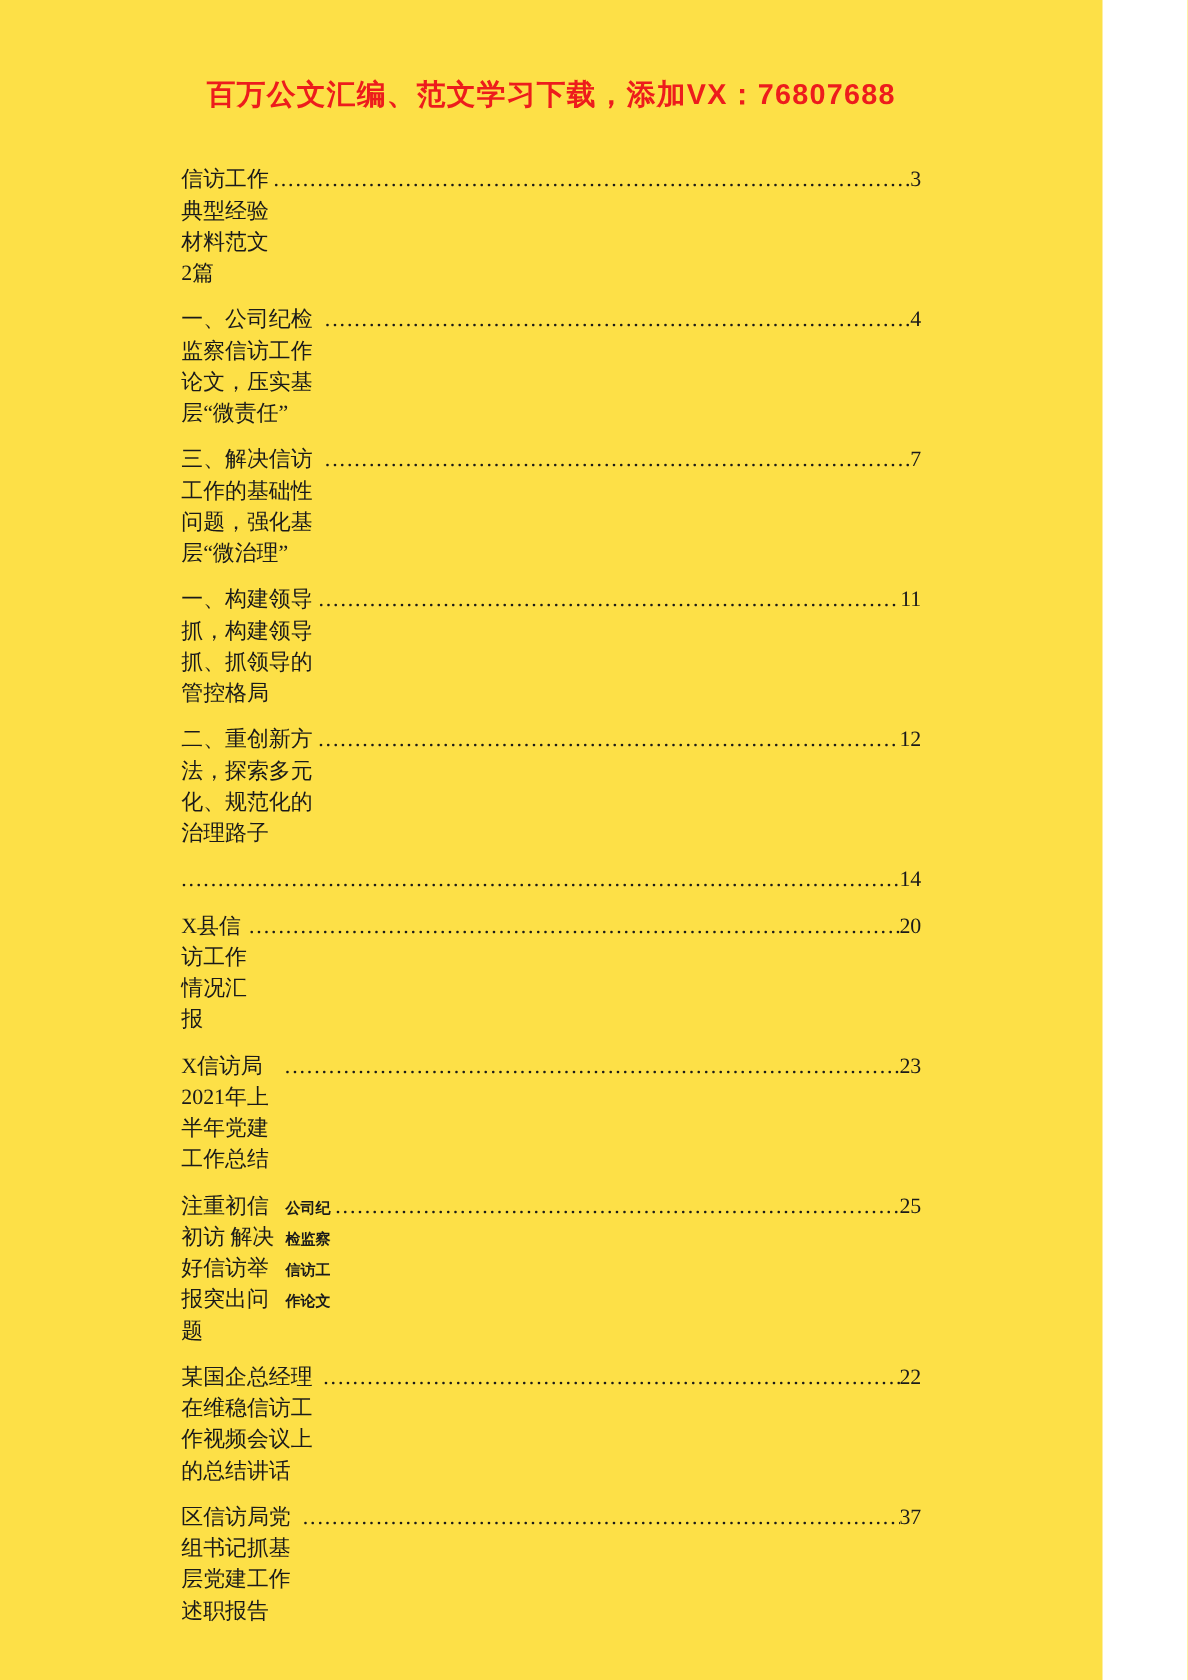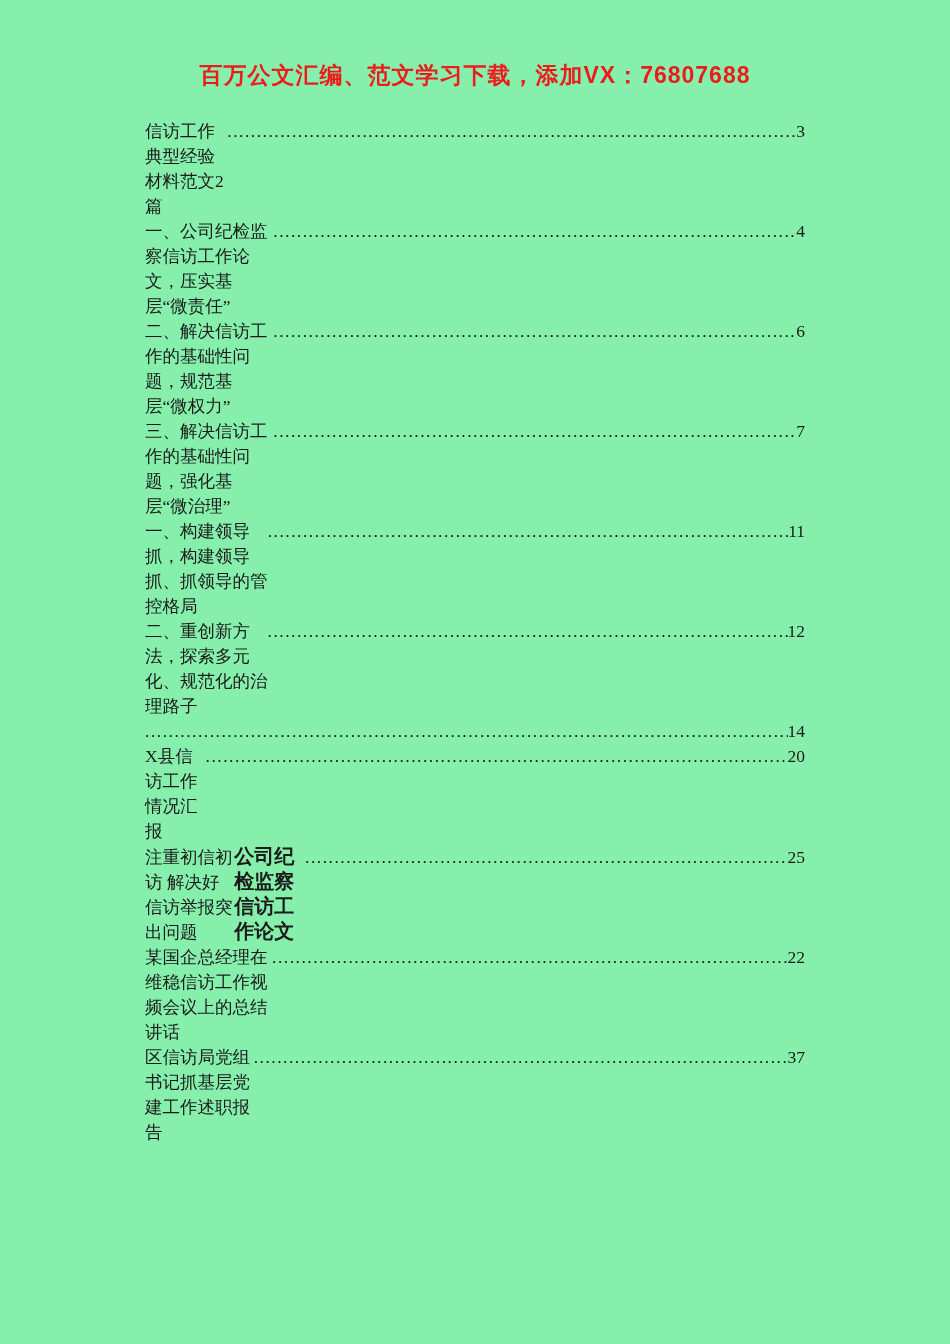--- a/index.html
+++ b/index.html
@@ -4,22 +4,22 @@
 <style>
   html, body { margin: 0; padding: 0; }
   body {
     width: 950px; height: 1344px;
     background: #ffffff;
     font-family: "Liberation Serif", "DejaVu Serif", serif;
     color: #1a1a1a;
   }
   .page {
     position: relative;
-    width: 950px; height: 1344px;
-    background: #86efac;
+    width: 882px; height: 1344px;
+    background: #fde047;
     overflow: hidden;
   }
   .promo {
     position: absolute;
     top: 60px; left: 0;
     width: 100%;
     text-align: center;
     font-family: "Liberation Sans", "DejaVu Sans", sans-serif;
     font-weight: 700;
     font-size: 23px;
@@ -27,26 +27,27 @@
   }
   .toc {
     position: absolute;
     top: 119px; left: 145px; right: 145px;
     font-size: 17.5px;
   }
   .toc-row {
     display: flex;
     align-items: baseline;
     line-height: 25px;
+    margin-top: 12px;
   }
   .toc-title { white-space: pre-wrap; }
   .toc-title-bold {
     font-family: Liberation Sans, sans-serif;
     font-weight: 700;
-    font-size: 20px;
+    font-size: 12px;
     white-space: pre-wrap;
   }
   .toc-leader {
     flex: 1 1 auto;
     min-width: 8px;
     overflow: hidden;
     white-space: nowrap;
   }
   .toc-leader::after {
     content: "......................................................................................................................................................................................................................................................................................";
@@ -66,25 +67,20 @@
     <span class="toc-title">信访工作典型经验材料范文2篇</span>
     <span class="toc-leader"></span>
     <span class="toc-page">3</span>
   </div>
       <div class="toc-row">
     <span class="toc-title">一、公司纪检监察信访工作论文，压实基层“微责任”</span>
     <span class="toc-leader"></span>
     <span class="toc-page">4</span>
   </div>
       <div class="toc-row">
-    <span class="toc-title">二、解决信访工作的基础性问题，规范基层“微权力”</span>
-    <span class="toc-leader"></span>
-    <span class="toc-page">6</span>
-  </div>
-      <div class="toc-row">
     <span class="toc-title">三、解决信访工作的基础性问题，强化基层“微治理”</span>
     <span class="toc-leader"></span>
     <span class="toc-page">7</span>
   </div>
       <div class="toc-row">
     <span class="toc-title">一、构建领导抓，构建领导抓、抓领导的管控格局</span>
     <span class="toc-leader"></span>
     <span class="toc-page">11</span>
   </div>
       <div class="toc-row">
@@ -95,20 +91,25 @@
       <div class="toc-row">
     <span class="toc-leader"></span>
     <span class="toc-page">14</span>
   </div>
       <div class="toc-row">
     <span class="toc-title">X县信访工作情况汇报</span>
     <span class="toc-leader"></span>
     <span class="toc-page">20</span>
   </div>
       <div class="toc-row">
+    <span class="toc-title">X信访局2021年上半年党建工作总结</span>
+    <span class="toc-leader"></span>
+    <span class="toc-page">23</span>
+  </div>
+      <div class="toc-row">
     <span class="toc-title">注重初信初访 解决好信访举报突出问题</span>
         <span class="toc-title-bold">公司纪检监察信访工作论文</span>
     <span class="toc-leader"></span>
     <span class="toc-page">25</span>
   </div>
       <div class="toc-row">
     <span class="toc-title">某国企总经理在维稳信访工作视频会议上的总结讲话</span>
     <span class="toc-leader"></span>
     <span class="toc-page">22</span>
   </div>

